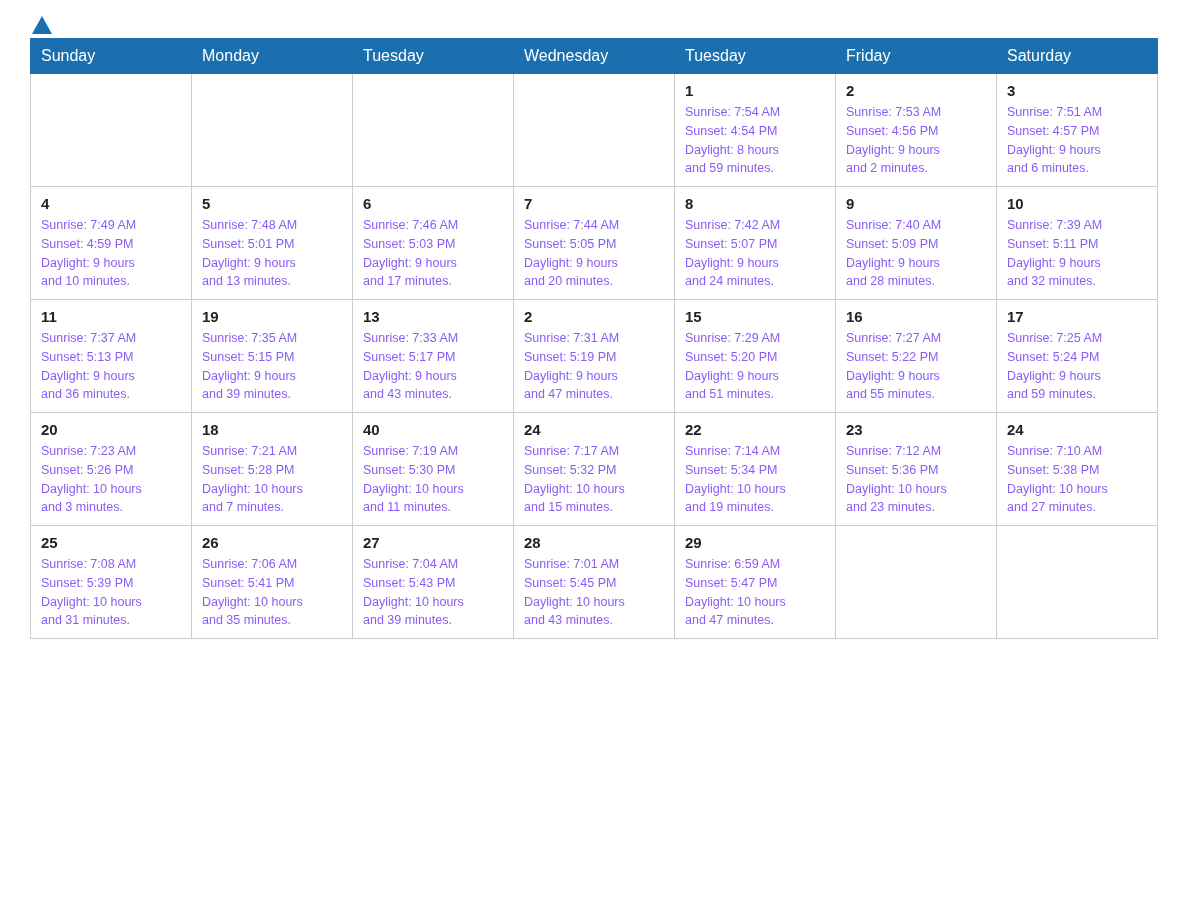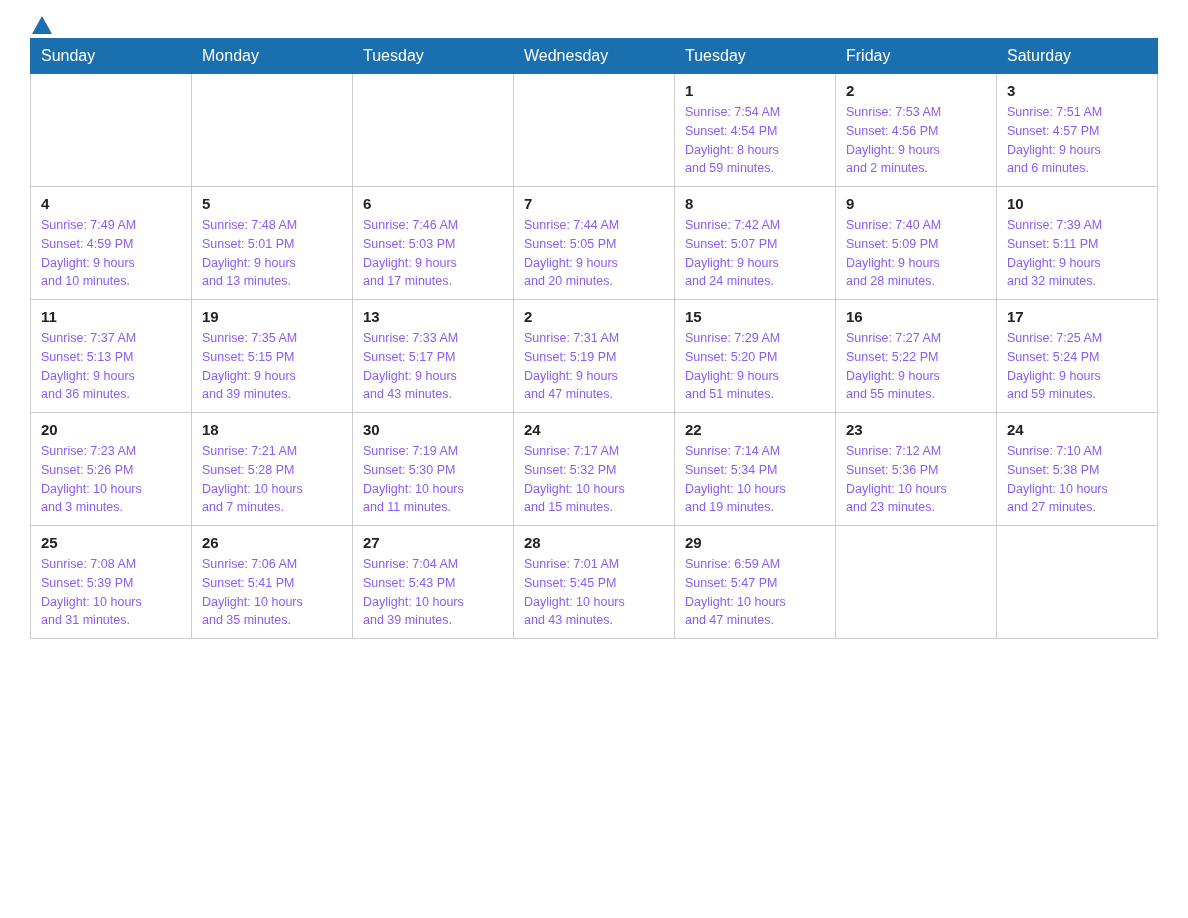--- a/index.html
+++ b/index.html
@@ -204,21 +204,21 @@
       <tr>
         <td>
           <span class="day-num">20</span>
           <div class="day-info">Sunrise: 7:23 AM<br>Sunset: 5:26 PM<br>Daylight: 10 hours<br>and 3 minutes.</div>
         </td>
         <td>
           <span class="day-num">18</span>
           <div class="day-info">Sunrise: 7:21 AM<br>Sunset: 5:28 PM<br>Daylight: 10 hours<br>and 7 minutes.</div>
         </td>
         <td>
-          <span class="day-num">30</span>
+          <span class="day-num">40</span>
           <div class="day-info">Sunrise: 7:19 AM<br>Sunset: 5:30 PM<br>Daylight: 10 hours<br>and 11 minutes.</div>
         </td>
         <td>
           <span class="day-num">24</span>
           <div class="day-info">Sunrise: 7:17 AM<br>Sunset: 5:32 PM<br>Daylight: 10 hours<br>and 15 minutes.</div>
         </td>
         <td>
           <span class="day-num">22</span>
           <div class="day-info">Sunrise: 7:14 AM<br>Sunset: 5:34 PM<br>Daylight: 10 hours<br>and 19 minutes.</div>
         </td>

